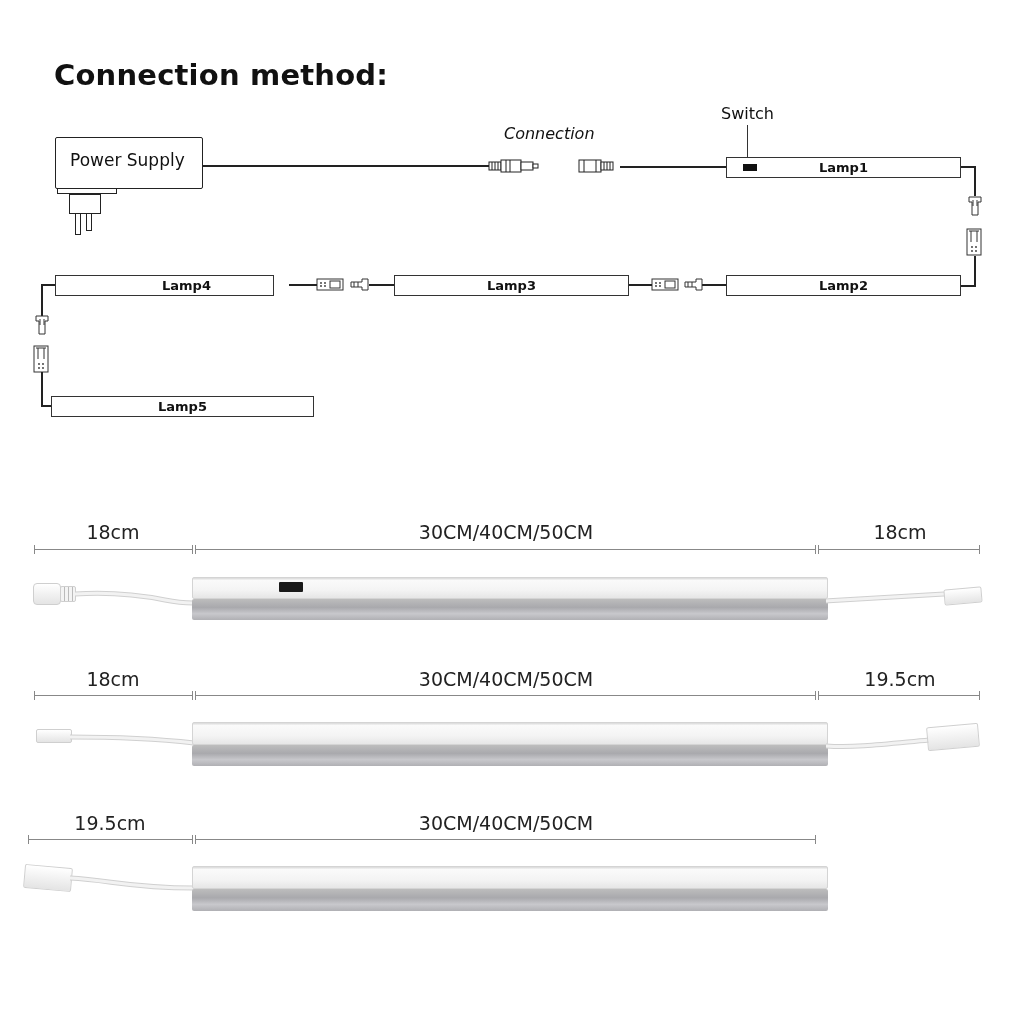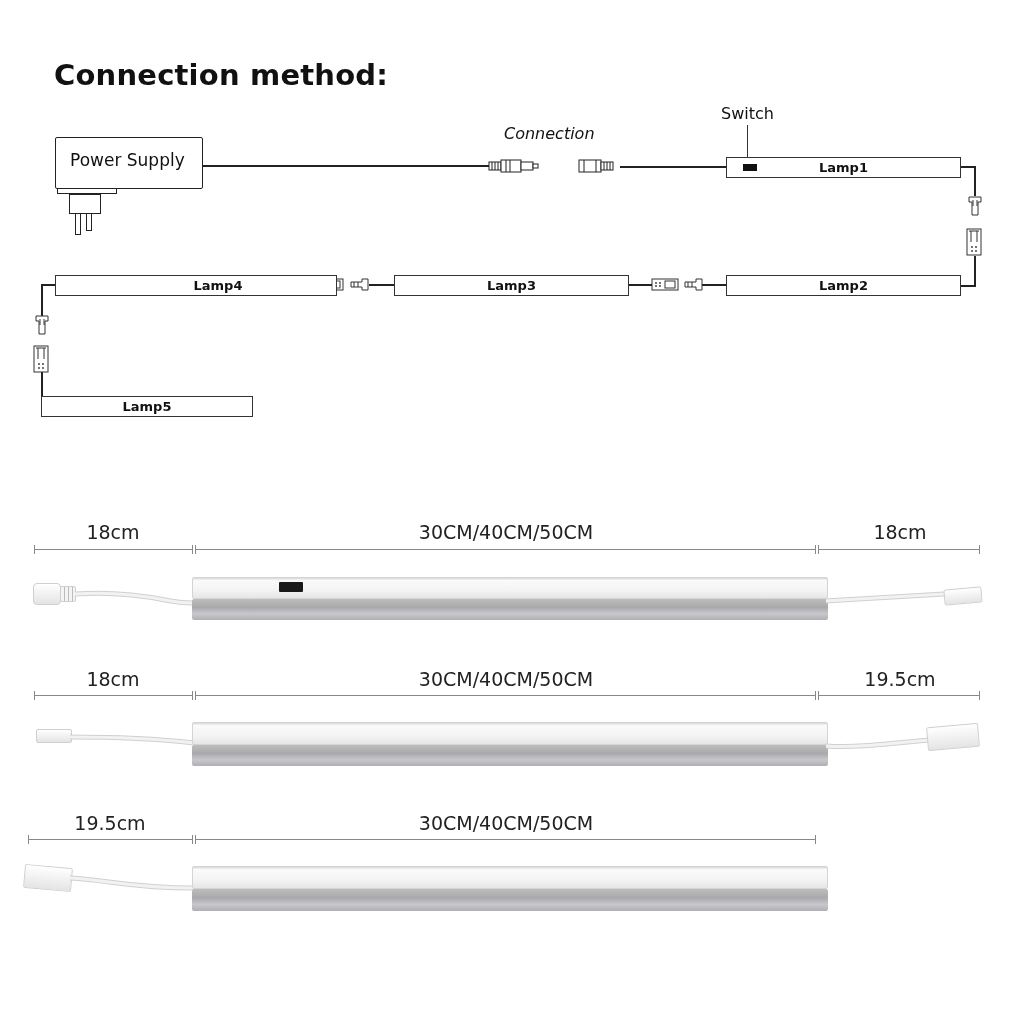--- a/index.html
+++ b/index.html
@@ -130,21 +130,21 @@
   <svg class="abs" style="left:316px;top:278px;width:28px;height:13px;" viewBox="0 0 28 13">
     <rect x="1" y="1" width="26" height="11" fill="#fff" stroke="#333"></rect>
     <circle cx="5" cy="5" r="0.9" fill="#333"></circle>
       <circle cx="5" cy="8" r="0.9" fill="#333"></circle>
     <circle cx="9" cy="5" r="0.9" fill="#333"></circle>
       <circle cx="9" cy="8" r="0.9" fill="#333"></circle>
     <rect x="14" y="3" width="10" height="7" fill="#fff" stroke="#333"></rect>
   </svg>
   <div class="abs wire-h" style="left:289px;top:284px;width:28px;"></div>
 
-  <div class="abs lamp" style="left:55px;top:275px;width:282px;padding-left:44px;">
+  <div class="abs lamp" style="left:55px;top:275px;width:219px;padding-left:44px;">
     <span>Lamp4</span>
   </div>
 
   <div class="abs wire-h" style="left:41px;top:284px;width:14px;"></div>
   <div class="abs wire-v" style="left:41px;top:284px;height:32px;"></div>
   <svg class="abs" style="left:35px;top:315px;width:14px;height:20px;" viewBox="0 0 14 20">
     <path d="M1 1 H13 V6 H10 V19 H4 V6 H1 Z" fill="#fff" stroke="#333"></path>
     <line x1="5" y1="4" x2="5" y2="10" stroke="#333"></line>
       <line x1="9" y1="4" x2="9" y2="10" stroke="#333"></line>
   </svg>
@@ -154,21 +154,21 @@
       <line x1="11" y1="3" x2="11" y2="14" stroke="#333"></line>
     <line x1="3" y1="3" x2="13" y2="3" stroke="#333"></line>
     <circle cx="6" cy="19" r="0.9" fill="#333"></circle>
       <circle cx="10" cy="19" r="0.9" fill="#333"></circle>
     <circle cx="6" cy="23" r="0.9" fill="#333"></circle>
       <circle cx="10" cy="23" r="0.9" fill="#333"></circle>
   </svg>
   <div class="abs wire-v" style="left:41px;top:372px;height:34px;"></div>
   <div class="abs wire-h" style="left:41px;top:405px;width:14px;"></div>
 
-  <div class="abs lamp" style="left:41px;top:396px;width:212px;">
+  <div class="abs lamp" style="left:51px;top:396px;width:263px;">
     <span>Lamp5</span>
   </div>
 </div>
 
 <div>
   <div class="abs dim-text" style="left:34px;top:521px;width:158px;">18cm</div>
   <div class="abs dim-text" style="left:196px;top:521px;width:620px;">30CM/40CM/50CM</div>
   <div class="abs dim-text" style="left:820px;top:521px;width:160px;">18cm</div>
   <div class="abs dim-tick" style="left:34px;top:545px;"></div>
   <div class="abs dim-line" style="left:34px;top:549px;width:158px;"></div>

